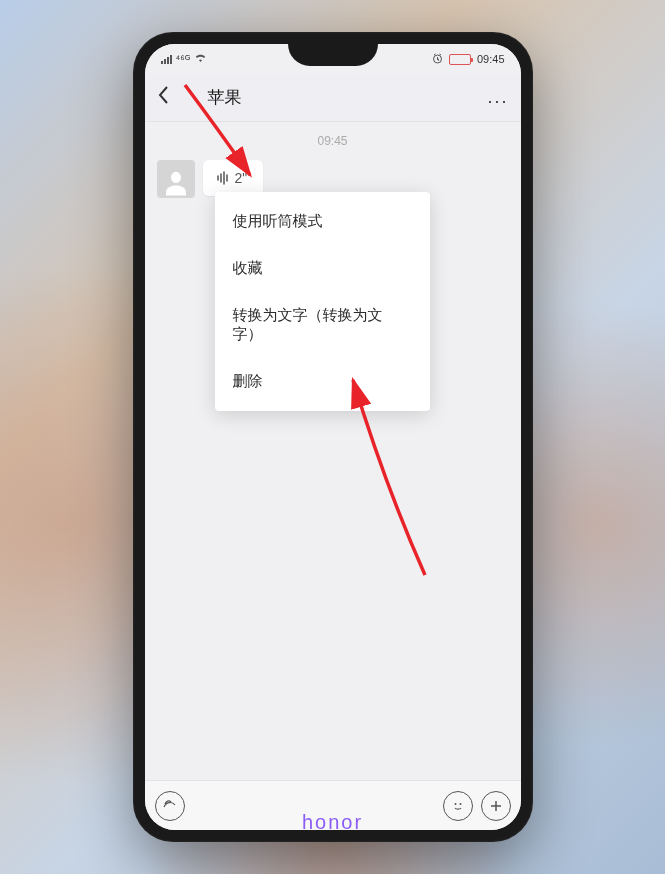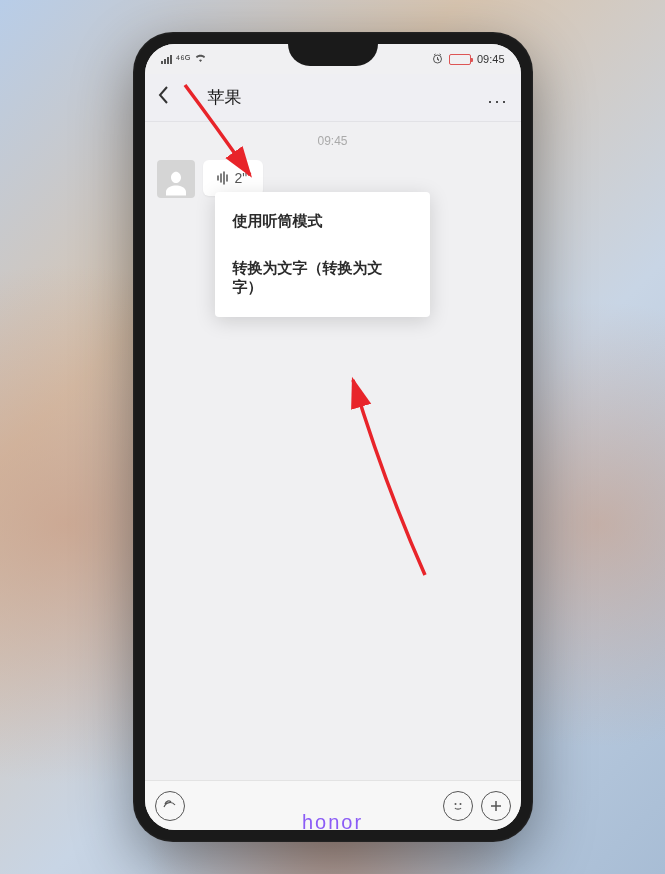--- a/index.html
+++ b/index.html
@@ -182,21 +182,20 @@
       border-radius: 4px;
       box-shadow: 0 4px 20px rgba(0,0,0,0.15);
       padding: 6px 0;
       z-index: 5;
     }
     .menu-item {
       padding: 14px 18px;
       font-size: 15px;
       color: #2b2b2b;
       cursor: pointer;
-      font-weight: bold;
     }
     .input-bar {
       position: absolute;
       bottom: 0;
       left: 0;
       right: 0;
       height: 50px;
       background: #f7f7f7;
       border-top: 1px solid rgba(0,0,0,0.08);
       display: flex;
@@ -311,21 +310,23 @@
             <svg width="12" height="14" viewBox="0 0 12 14">
                 <path fill="#555" d="M1 5v4M4 3v8M7 1v12M10 4v6" stroke="#555" stroke-width="1.5" stroke-linecap="round"></path>
               </svg>
           </span>
           <span>2"</span>
         </div>
       </div>
 
       <div class="context-menu">
         <div class="menu-item">使用听筒模式</div>
+        <div class="menu-item">收藏</div>
         <div class="menu-item">转换为文字（转换为文字）</div>
+        <div class="menu-item">删除</div>
       </div>
     </div>
 
     <div class="input-bar">
       <div class="input-icon">
         <svg width="14" height="14" viewBox="0 0 14 14">
             <path fill="none" stroke="#555" stroke-width="1.2" d="M2 5c1-3 4-4 6-2M1 8c2-5 8-6 11-2"></path>
           </svg>
       </div>
       <div class="input-spacer"></div>

